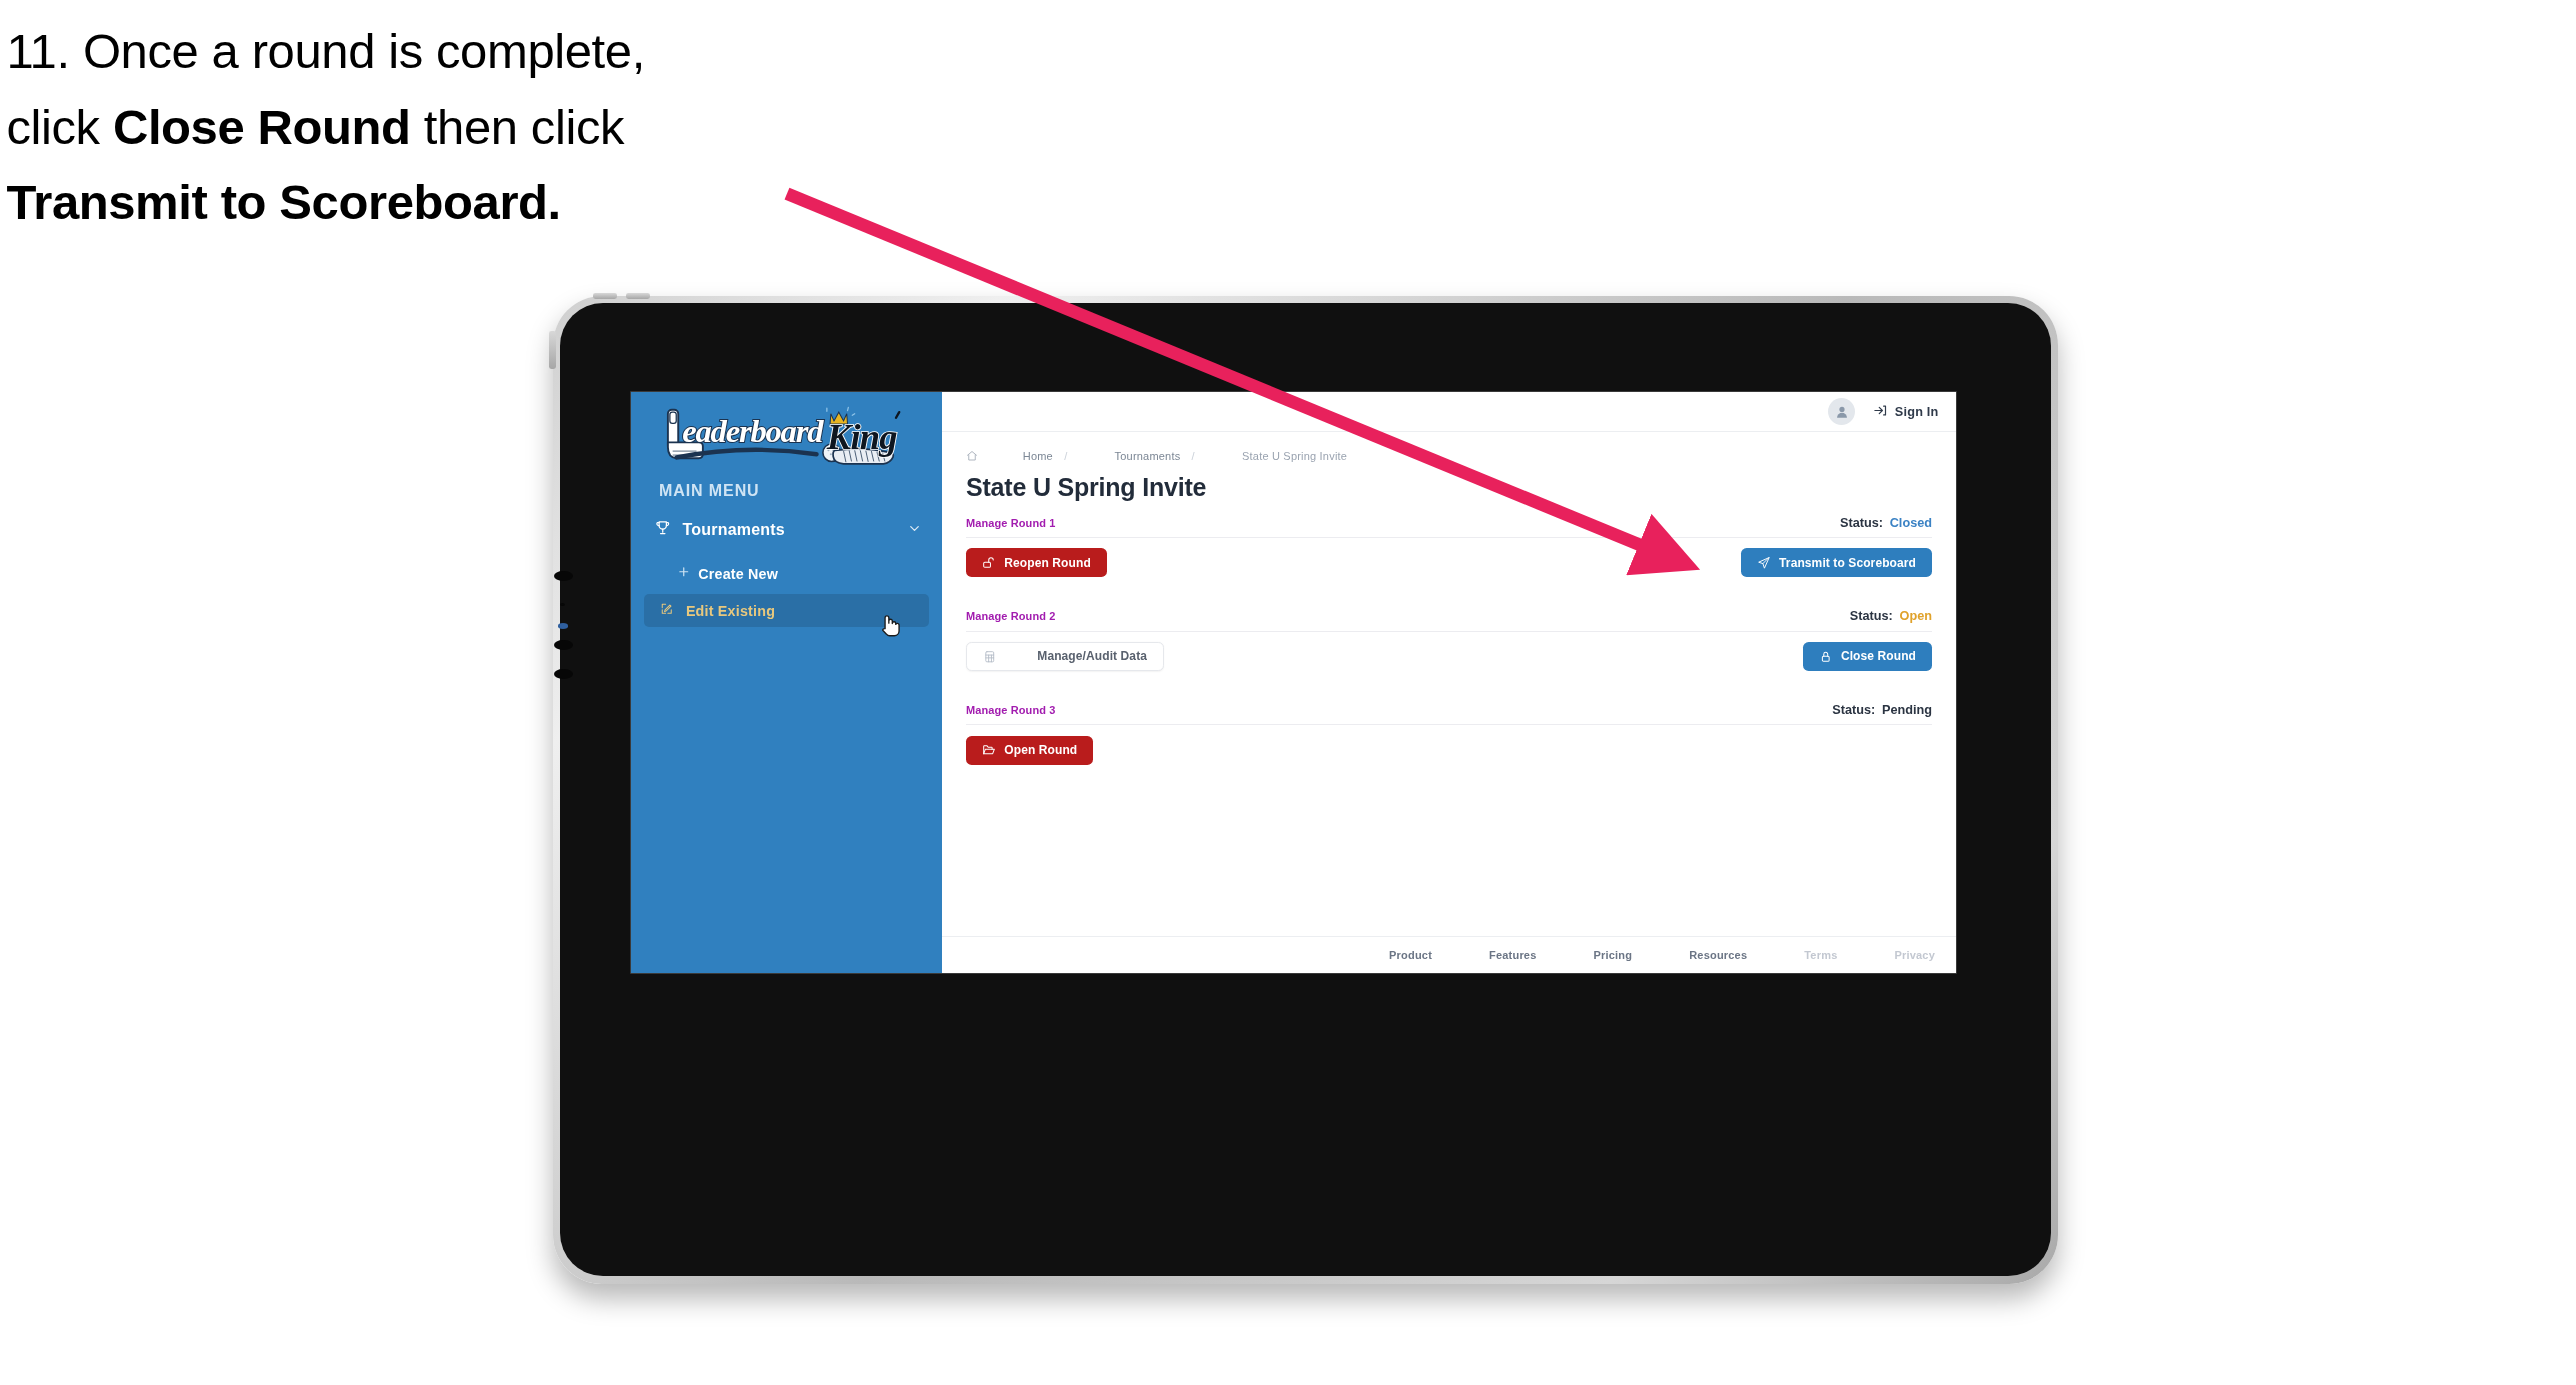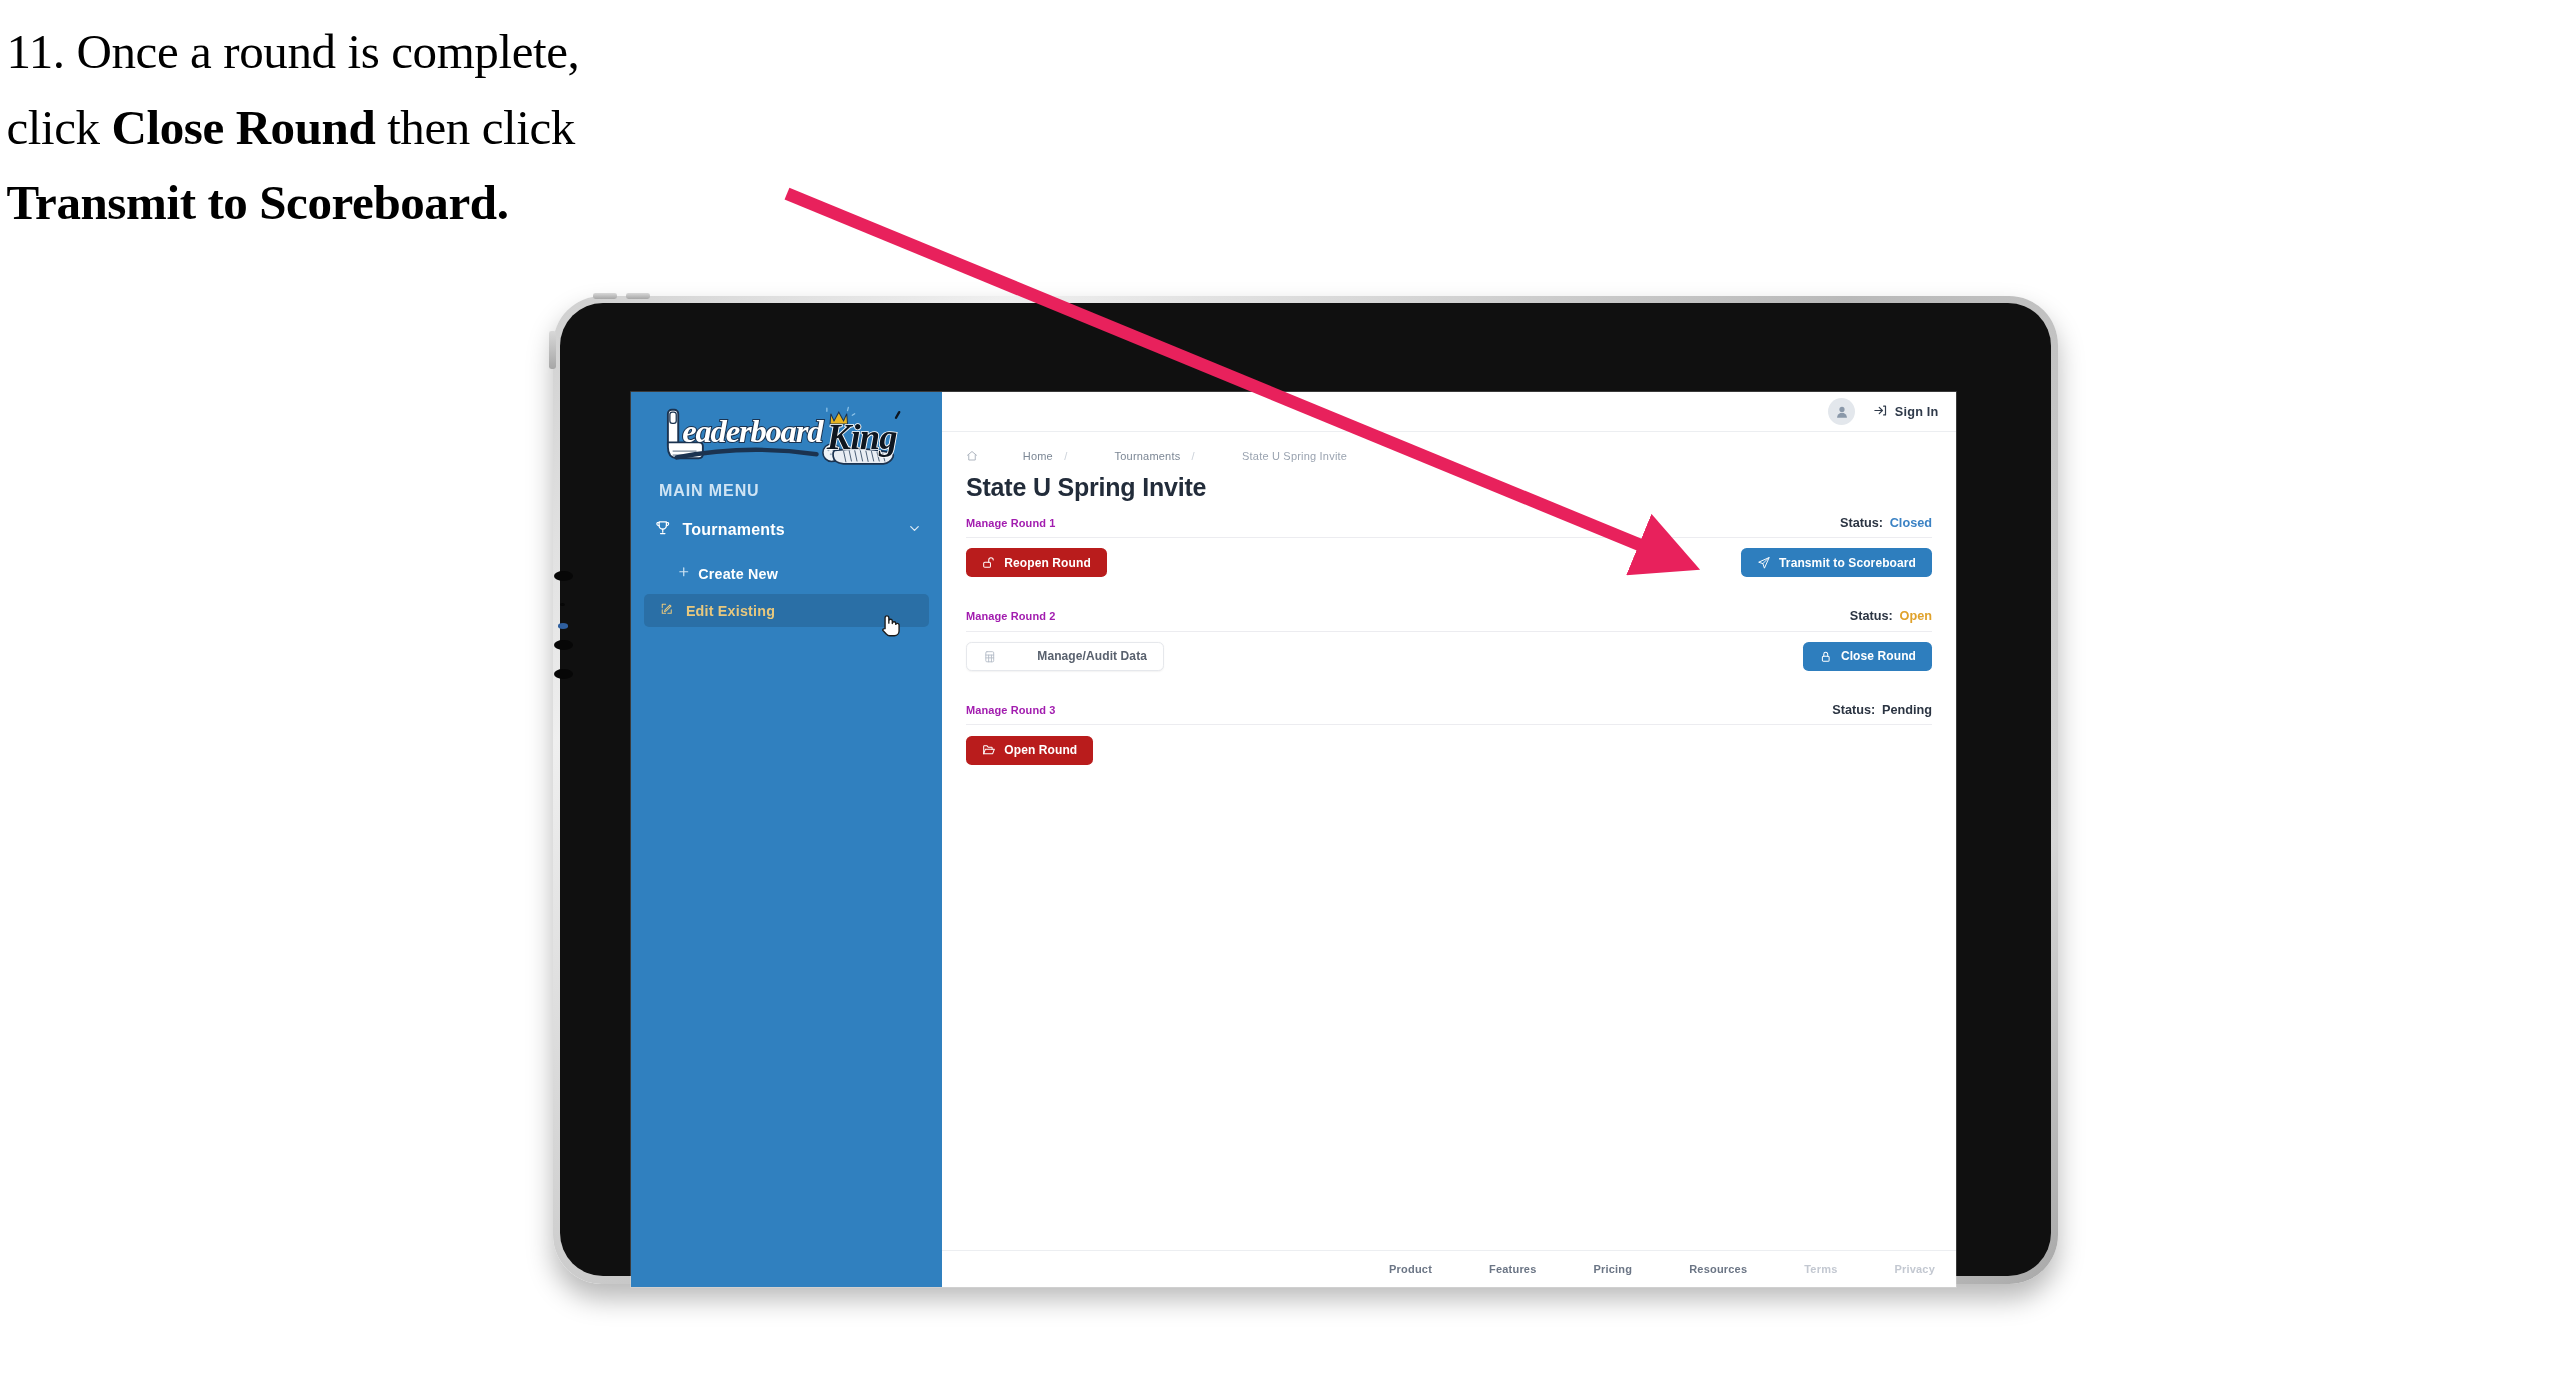--- a/index.html
+++ b/index.html
@@ -17,21 +17,21 @@
 
   
   #caption {
     position: absolute;
     left: 6.4px;
     top: 14.3px;
     width: 876px;
     font-size: 49px;
     line-height: 1.54;
     color: #000000;
-    font-family: Liberation Serif, serif;
+    font-family: Liberation Sans, sans-serif;
     letter-spacing: -0.4px;
   }
   #caption .b { font-weight: bold; }
 
   
   #arrow-svg {
     position: absolute;
     left: 0; top: 0;
     width: 2576px;
     height: 1386px;
@@ -77,21 +77,21 @@
     border-radius: 50%;
     z-index: 12;
   }
 
   
   #screen {
     position: absolute;
     left: 631px;
     top: 392px;
     width: 1325px;
-    height: 895px;
+    height: 581px;
     background: #ffffff;
     overflow: hidden;
     z-index: 20;
     box-shadow: 0 0 0 0.8px rgba(255,255,255,0.22);
     display: flex;
   }
 
   
   #sidebar {
     width: 311px;

